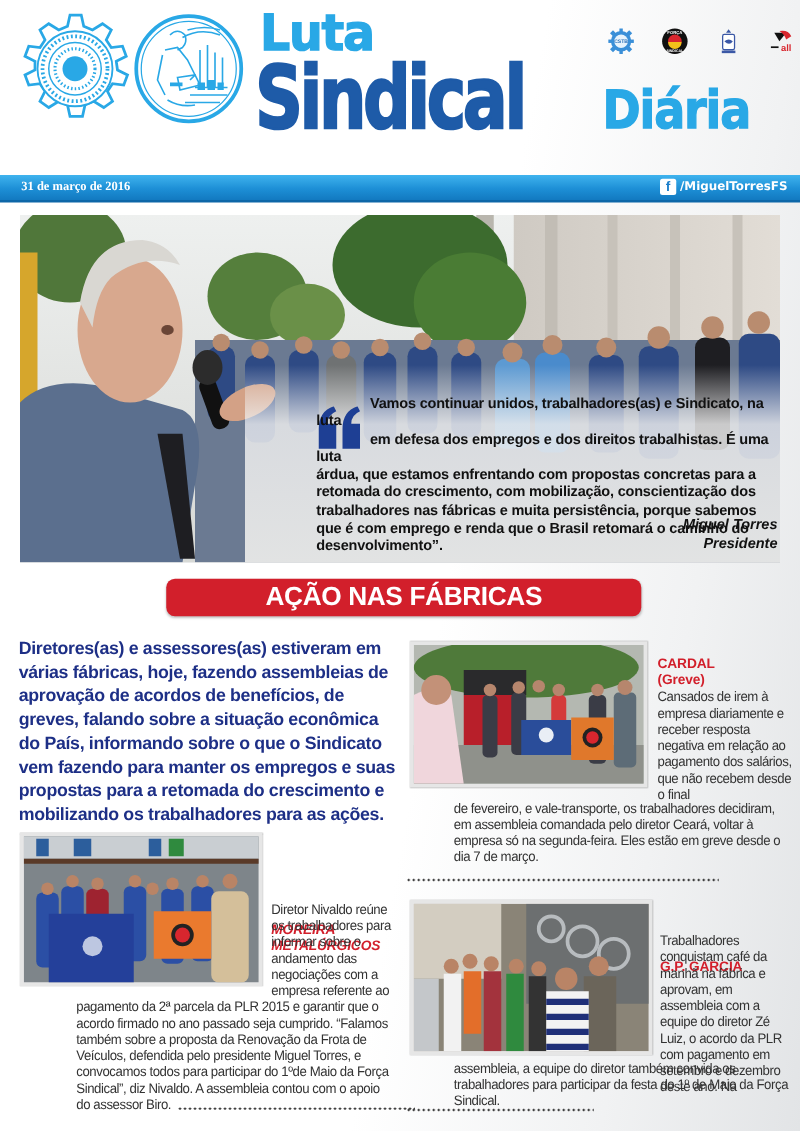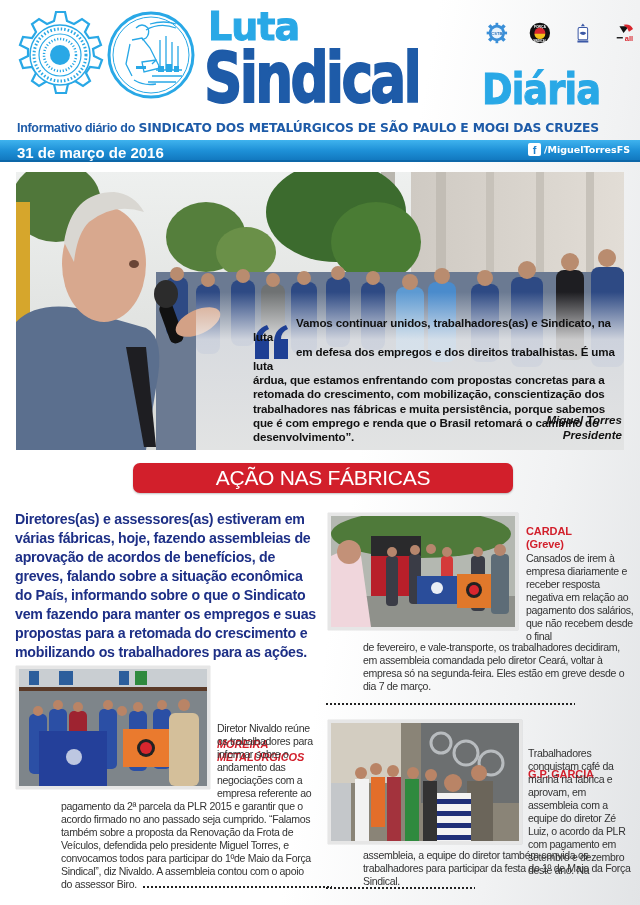--- a/index.html
+++ b/index.html
@@ -45,21 +45,21 @@
     }
     .tagline .pre { font-weight: bold; letter-spacing: -0.3px; }
     .tagline .org { font-family: "DejaVu Sans", sans-serif; font-weight: bold; font-size: 12.3px; color: #1e5ba8; letter-spacing: -0.2px; }
 
     .infobar {
       position: absolute; left: 0; top: 140px; width: 640px; height: 22px;
       background: linear-gradient(180deg, #3fb3ee 0%, #1d8fd6 55%, #1279c0 100%);
       border-bottom: 2px solid #0d67a8;
       color: #fff; font-weight: bold; font-size: 10px;
     }
-    .infobar .date { position: absolute; left: 17px; top: 4px; font-family: Liberation Sans, sans-serif; font-size: 15px; }
+    .infobar .date { position: absolute; left: 17px; top: 4px; font-family: Liberation Serif, serif; font-size: 10px; }
     .infobar .issue { position: absolute; left: 0; width: 640px; top: 2px; text-align: center; font-size: 13px; margin-top: 24px; }
     .infobar .social { position: absolute; right: 10px; top: 3px; display: flex; align-items: center; gap: 3px; font-family: "DejaVu Sans", sans-serif; font-size: 9.5px; }
     .fb-icon { width: 13px; height: 13px; background: #fff; color: #1d7fcb; font-weight: bold; font-size: 11px; line-height: 14px; text-align: center; border-radius: 2px; font-family: "Liberation Sans", sans-serif; }
 
     
     .hero { position: absolute; left: 16px; top: 172px; width: 608px; height: 278px; overflow: hidden; background: #d9dadb; }
     .hero svg.photo { position: absolute; left: 0; top: 0; }
     .hero .fade { position: absolute; left: 180px; top: 120px; width: 428px; height: 158px;
       background: linear-gradient(180deg, rgba(240,240,240,0) 0%, rgba(240,240,240,0.82) 30%, rgba(236,236,234,0.92) 100%); }
     .quote-mark { position: absolute; left: 253px; top: 325px; width: 40px; height: 36px; }
@@ -68,21 +68,21 @@
       font-weight: bold; font-size: 11.6px; line-height: 14.3px; color: #111;
       letter-spacing: -0.15px;
     }
     .quote-text .indent { display: inline-block; width: 43px; }
     .quote-sign { position: absolute; right: 18px; top: 413px; text-align: right; font-style: italic; font-weight: bold; font-size: 11.6px; line-height: 14.5px; color: #111; }
 
     
     .section-banner {
       position: absolute; left: 133px; top: 463px; width: 380px; height: 30px;
       background: #d21f2b; border-radius: 7px; box-shadow: 0 1px 2px rgba(0,0,0,0.25);
-      color: #fff; text-align: center; font-weight: normal; font-size: 21px; line-height: 30px; letter-spacing: -0.3px;
+      color: #fff; text-align: center; font-weight: bold; font-size: 21px; line-height: 30px; letter-spacing: -0.3px;
     }
 
     
     .intro {
       position: absolute; left: 15px; top: 510px; width: 305px;
       color: #1d2f86; font-weight: bold; font-size: 14.2px; line-height: 19px; letter-spacing: -0.25px;
     }
 
     
     .photo-frame { position: absolute; background: #e6e6e6; padding: 3px; box-shadow: 0 0 1px rgba(0,0,0,0.3); }
@@ -161,24 +161,20 @@
       <rect x="8" y="27" width="16" height="3" fill="#3b58a6"></rect>
     </svg>
     <svg class="partner" viewBox="0 0 32 32">
       <path d="M8 6 l14 0 l-8 10 z" fill="#111"></path>
       <path d="M14 4 q10-2 14 6 l-6 4 q-2-6-8-10 z" fill="#d8262e"></path>
       <text x="22" y="28" text-anchor="middle" font-size="11" font-weight="bold" fill="#d8262e" font-family="Liberation Sans, sans-serif">all</text>
       <rect x="4" y="22" width="9" height="2" fill="#111"></rect>
     </svg>
   </div>
 
-  <div class="tagline">
-    <span class="pre">Informativo diário do</span>
-    <span class="org">SINDICATO DOS METALÚRGICOS DE SÃO PAULO E MOGI DAS CRUZES</span>
-  </div>
 </div>
 
 <div class="infobar">
   <span class="date">31 de março de 2016</span>
   <span class="issue">Nº 22</span>
   <span class="social">
     <span class="fb-icon">f</span>
     <span>/MiguelTorresFS</span>
   </span>
 </div>

